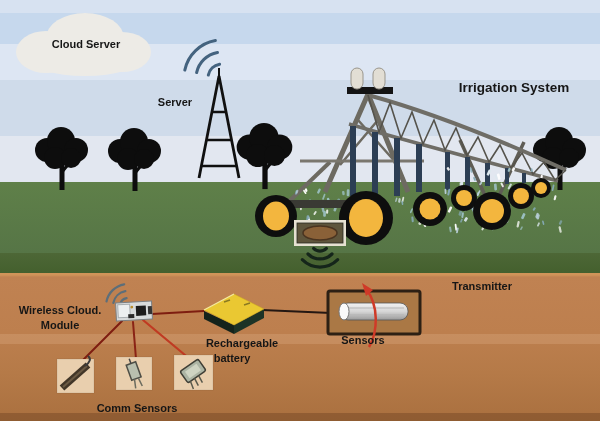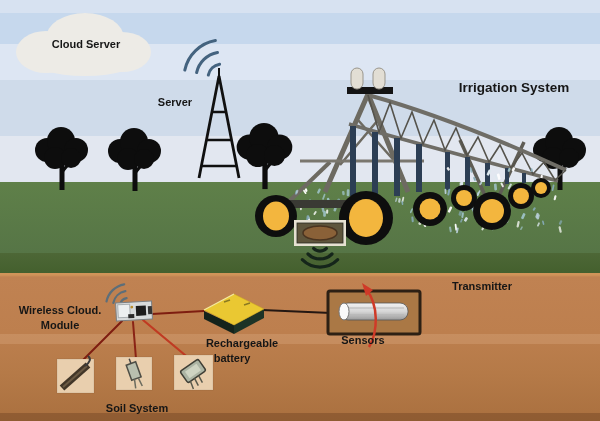--- a/index.html
+++ b/index.html
@@ -307,15 +307,15 @@
   </svg>
 
   <div class="label" style="left:36px;top:37px;width:100px;">Cloud Server</div>
   <div class="label" style="left:141px;top:95px;width:68px;">Server</div>
   <div class="label lbl-irrigation" style="left:449px;top:80px;width:130px;">Irrigation System</div>
   <div class="label" style="left:437px;top:245px;width:90px;margin-top:34px;">Transmitter</div>
   <div class="label" style="left:5px;top:303px;width:110px;">Wireless Cloud.</div>
   <div class="label" style="left:187px;top:336px;width:110px;">Rechargeable</div>
   <div class="label" style="left:5px;top:318px;width:110px;">Module</div>
   <div class="label" style="left:177px;top:351px;width:110px;">battery</div>
-  <div class="label" style="left:87px;top:401px;width:100px;">Soil System</div>
+  <div class="label" style="left:87px;top:401px;width:100px;">Comm Sensors</div>
   <div class="label" style="left:323px;top:333px;width:80px;">Sensors</div>
 </div>
 
 </body></html>

